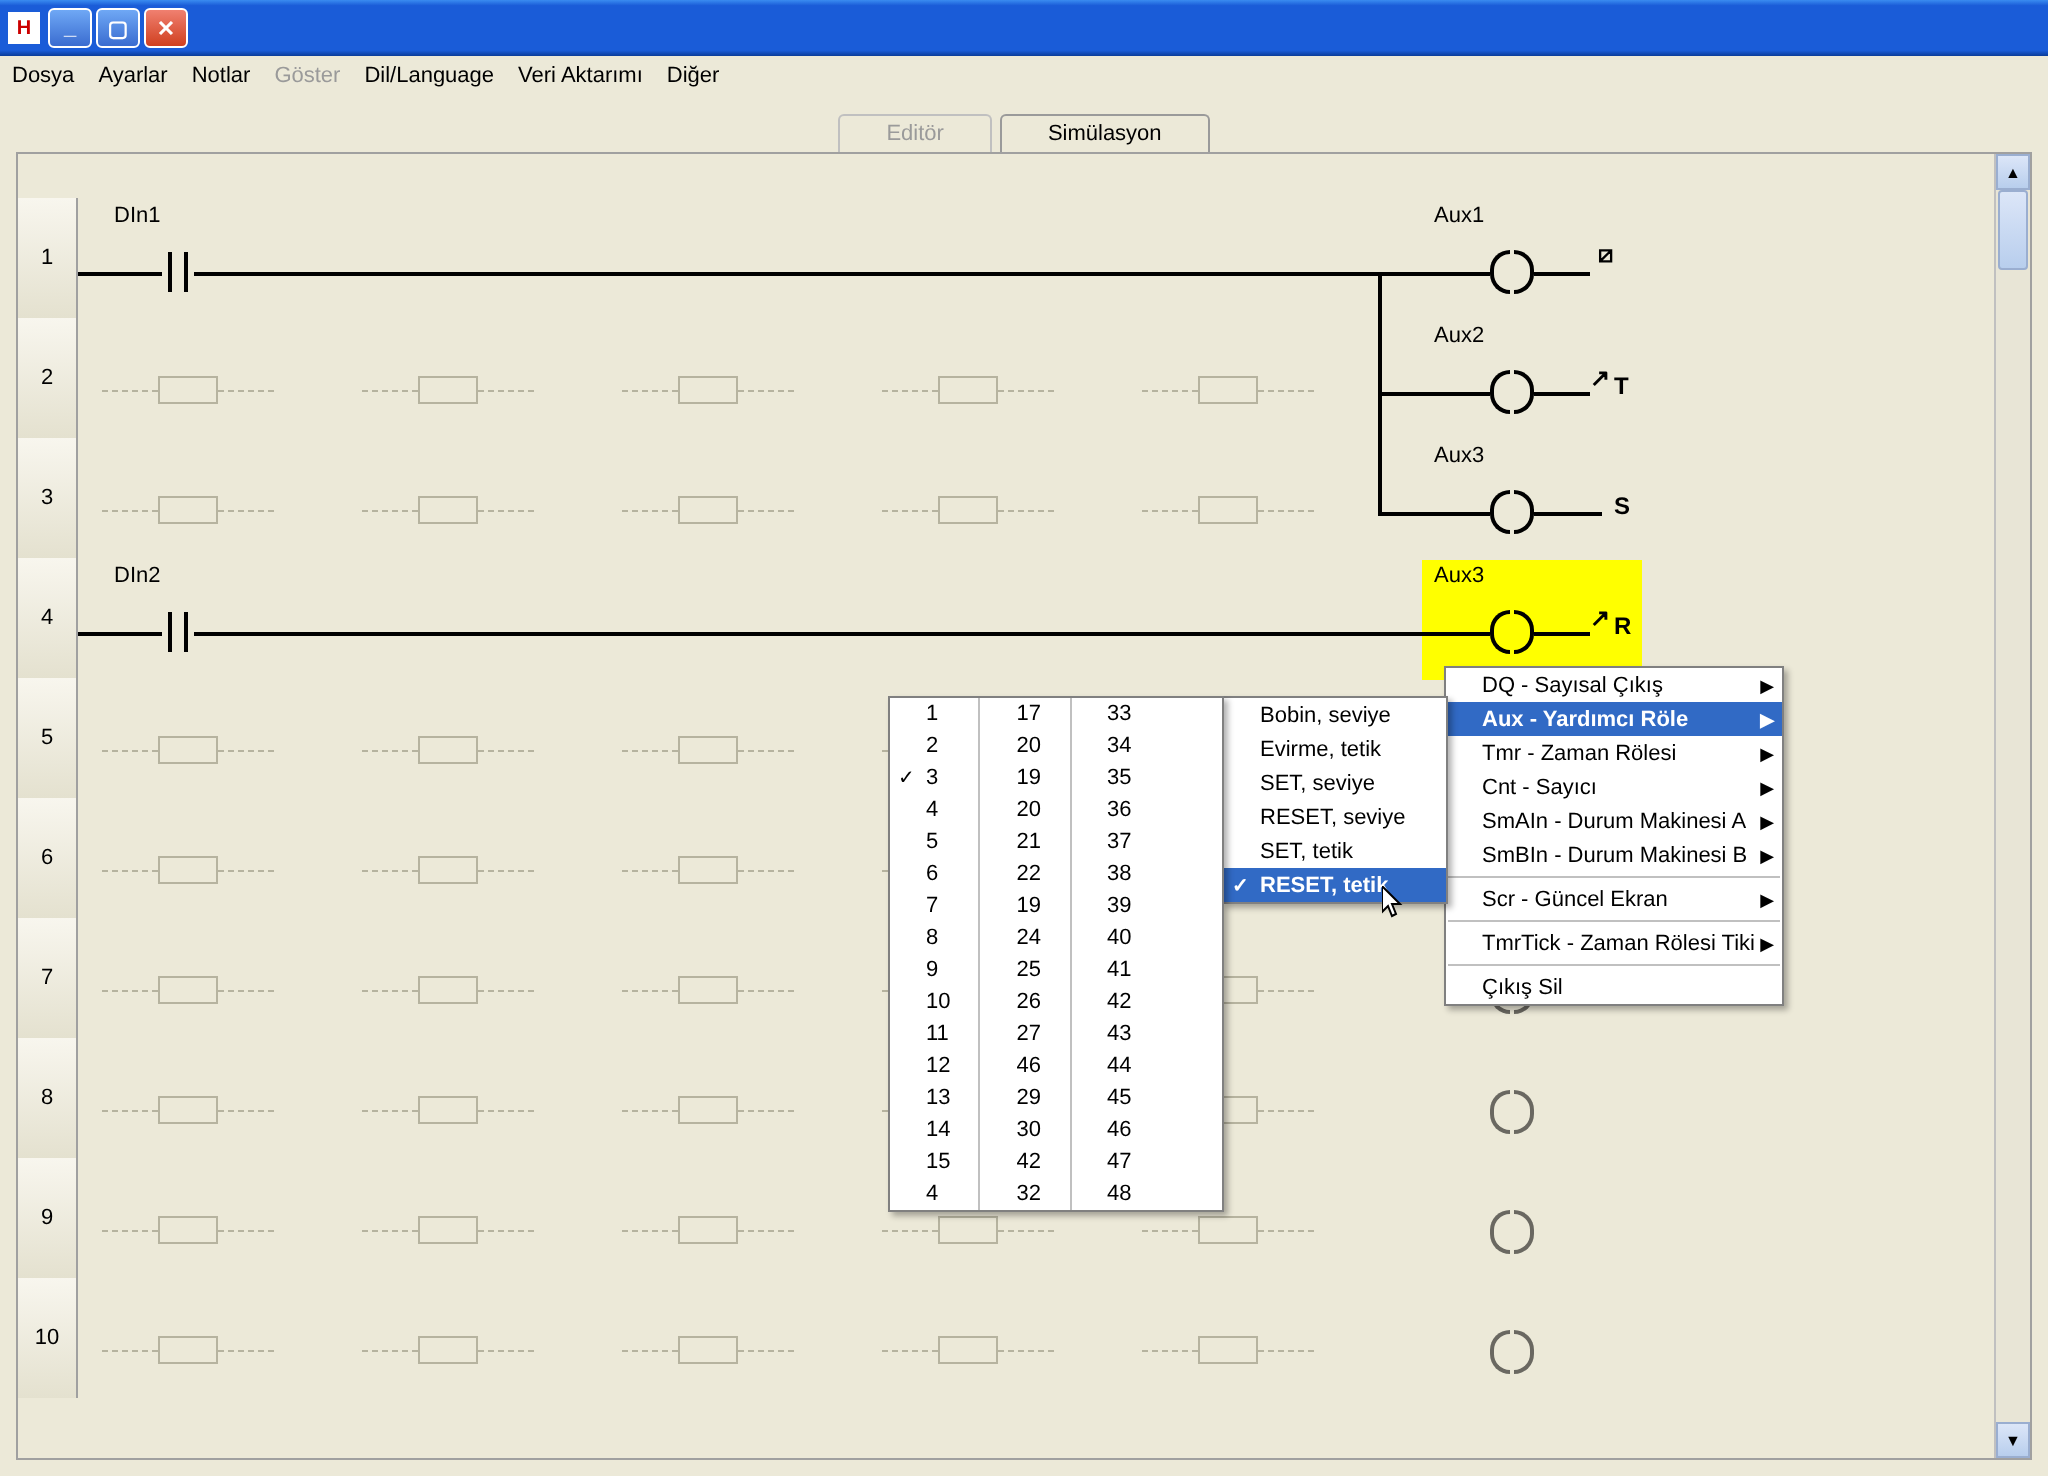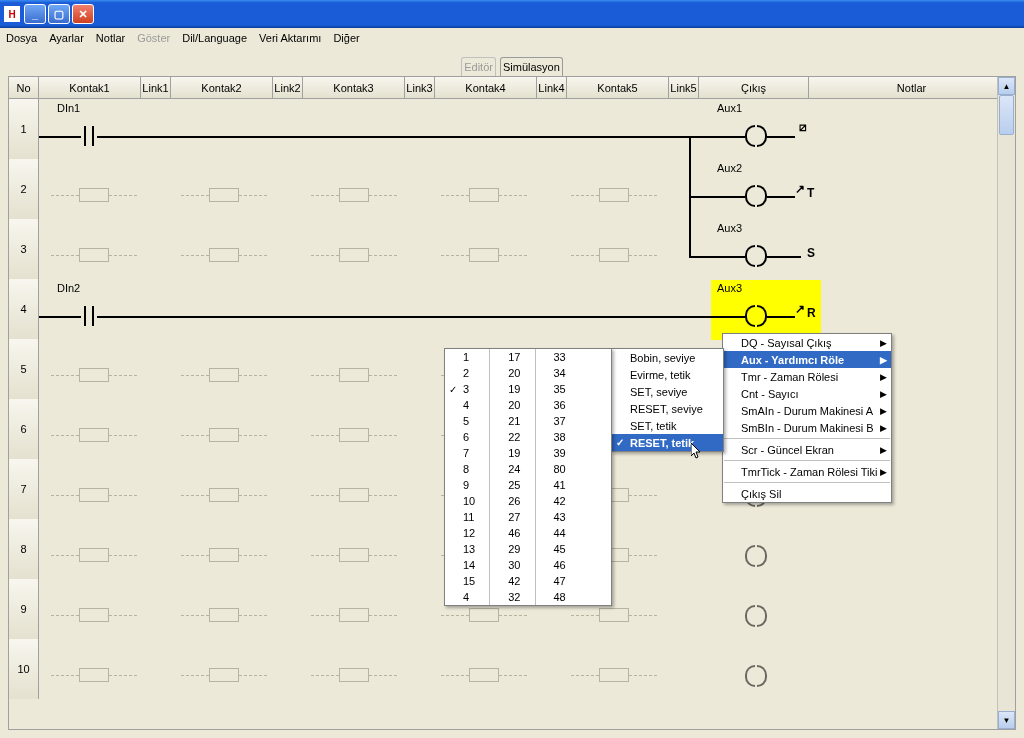--- a/index.html
+++ b/index.html
@@ -14,21 +14,21 @@
 .winbtn.min,.winbtn.max { background: linear-gradient(to bottom,#6fa8f5,#3a6cd0); }
 .winbtn.close { background: linear-gradient(to bottom,#f08070,#d04020); }
 
 
 .menubar { height: 20px; background: #ece9d8; display:flex; align-items:center; padding: 0 6px; gap: 12px; border-bottom: 0px solid #ccc; }
 .menubar span { color:#000; cursor:default; }
 .menubar span.disabled { color:#9a9a9a; }
 
 
 .tabstrip { height: 24px; display:flex; justify-content:center; align-items:flex-end; gap:4px; background:#ece9d8; margin-top:4px;}
-.tab { border:1px solid #9a9a9a; border-bottom:none; padding:3px 2px; background:#ece9d8; border-radius:3px 3px 0 0; }
+.tab { border:1px solid #9a9a9a; border-bottom:none; padding:3px 23px; background:#ece9d8; border-radius:3px 3px 0 0; }
 .tab.inactive { color:#9a9a9a; border-color:#c0c0c0; }
 
 
 .workarea { position:absolute; top:76px; left:8px; right:8px; bottom:8px; border:1px solid #a0a0a0; background:#ece9d8; }
 
 
 .gridhead { display:flex; height:22px; background: linear-gradient(#f8f6ee,#e4e1cf); border-bottom:1px solid #a0a0a0; }
 .gridhead .cell, .gridrow .numcell { border-right:1px solid #a0a0a0; display:flex; align-items:center; justify-content:center; }
 .gridhead .cell.no { width:30px; }
 .gridhead .cell.k { width:102px; }
@@ -103,35 +103,20 @@
   <span>Veri Aktarımı</span>
   <span>Diğer</span>
 </div>
 
 <div class="tabstrip">
   <div class="tab inactive">Editör</div>
   <div class="tab">Simülasyon</div>
 </div>
 
 <div class="workarea">
-  <div class="gridhead">
-    <div class="cell no">No</div>
-    <div class="cell k">Kontak1</div>
-    <div class="cell l">Link1</div>
-    <div class="cell k">Kontak2</div>
-    <div class="cell l">Link2</div>
-    <div class="cell k">Kontak3</div>
-    <div class="cell l">Link3</div>
-    <div class="cell k">Kontak4</div>
-    <div class="cell l">Link4</div>
-    <div class="cell k">Kontak5</div>
-    <div class="cell l">Link5</div>
-    <div class="cell out">Çıkış</div>
-    <div class="cell notes">Notlar</div>
-  </div>
 
   <div class="gridbody">
 
     <div class="gridrow">
       <div class="numcell">1</div>
       <div class="body">
         <span class="lbl" style="left:18px;top:2px;">DIn1</span>
         <div class="rail" style="left:0;top:36px;width:42px;"></div>
         <div class="contact" style="left:42px;top:26px;">
             <div class="bar l"></div>
@@ -517,21 +502,21 @@
       <div class="item">
         <span>37</span>
       </div>
       <div class="item">
         <span>38</span>
       </div>
       <div class="item">
         <span>39</span>
       </div>
       <div class="item">
-        <span>80</span>
+        <span>40</span>
       </div>
       <div class="item">
         <span>41</span>
       </div>
       <div class="item">
         <span>42</span>
       </div>
       <div class="item">
         <span>43</span>
       </div>

